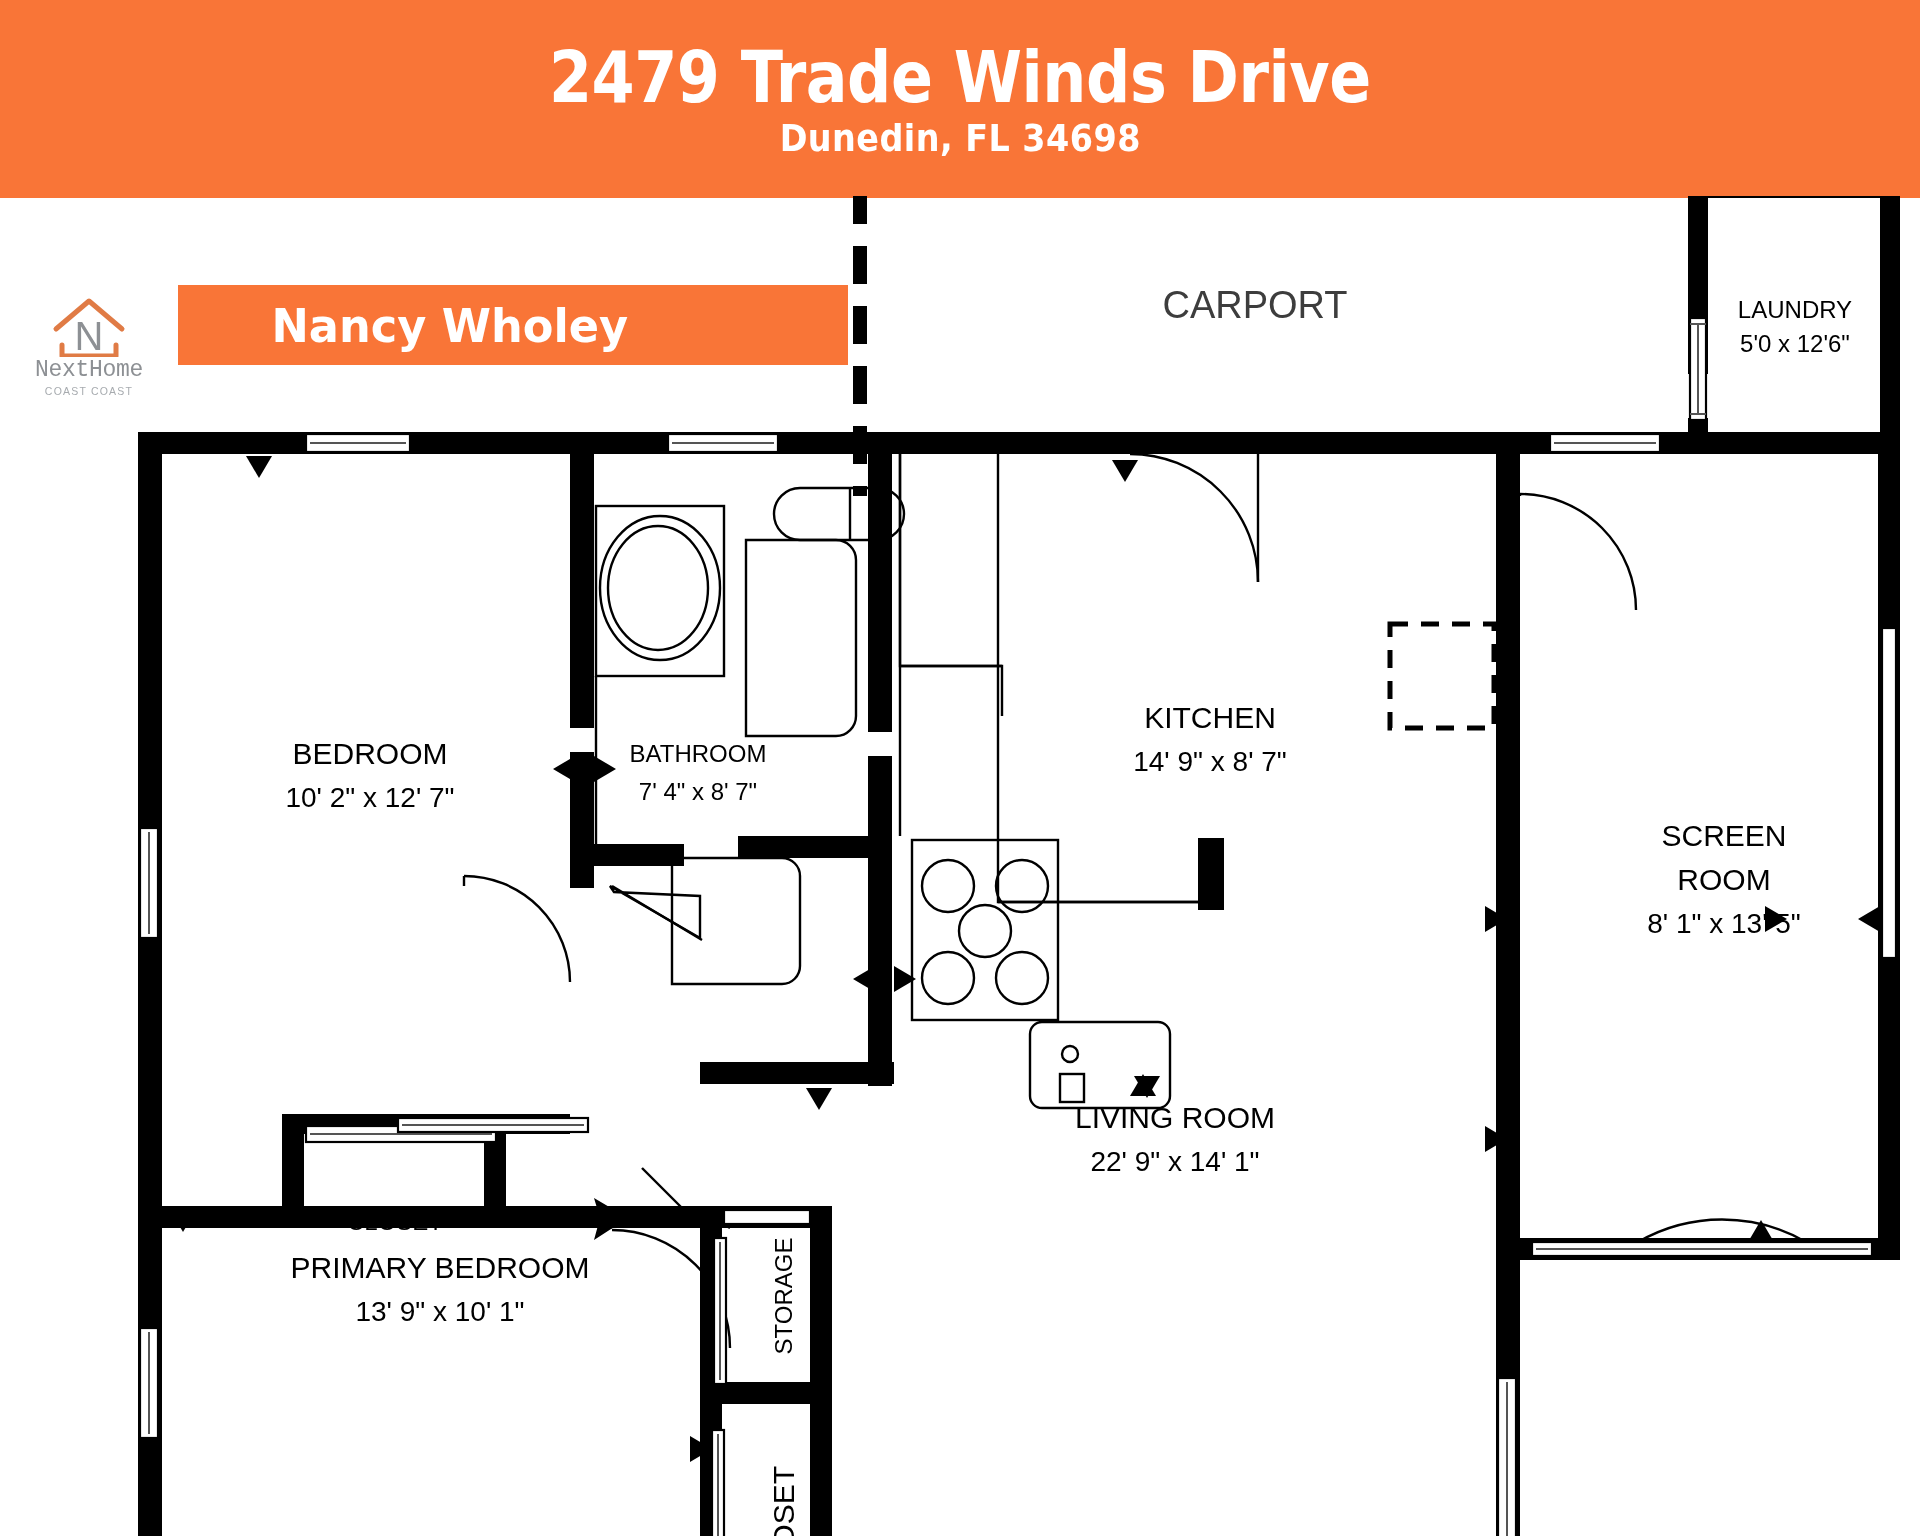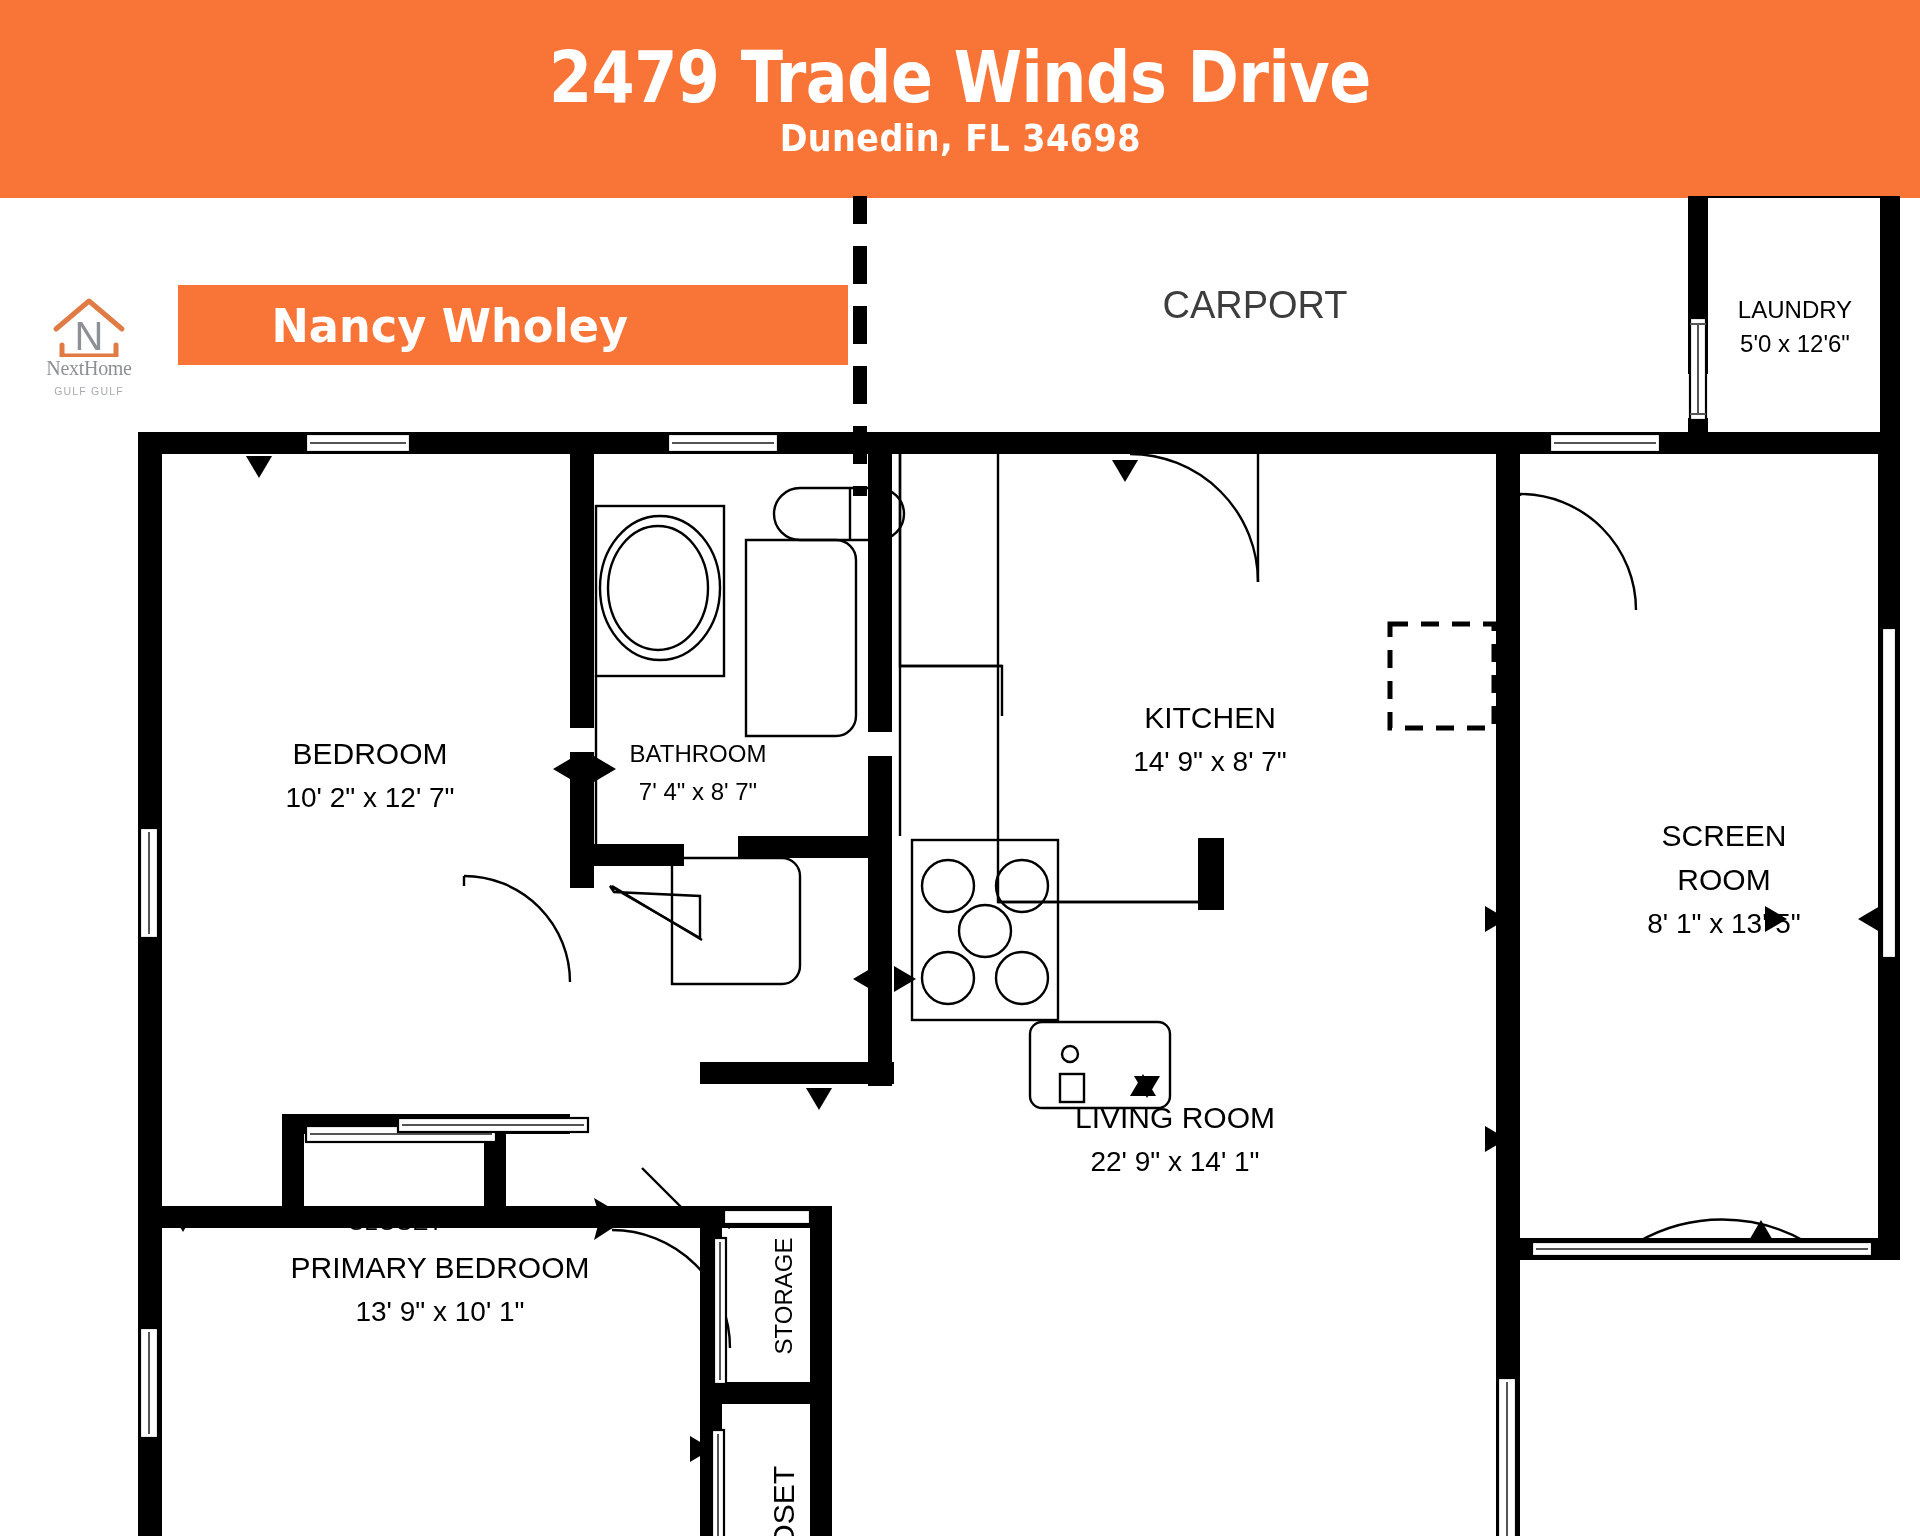--- a/index.html
+++ b/index.html
@@ -60,23 +60,23 @@
     position: absolute;
     left: 0px; top: 0px;
     width: 122px; height: 115px;
   }
   #logo-wordmark {
     position: absolute;
     left: 0; top: 72px;
     width: 122px;
     text-align: center;
     color: #8d9094;
-    font-size: 20px;
+    font-size: 23px;
     letter-spacing: -0.3px;
-    font-family: Liberation Serif, serif;
+    font-family: Liberation Mono, monospace;
   }
   #logo-sub {
     position: absolute;
     left: 0; top: 100px;
     width: 122px;
     text-align: center;
     color: #a7abaf;
     font-size: 10.5px;
     letter-spacing: 1.2px;
     font-family: "Liberation Sans", sans-serif;
@@ -173,21 +173,21 @@
 
   <div id="agent-block">
 
     <div id="agent-logo">
       <svg width="122" height="72" viewBox="0 0 122 72">
         <path d="M28 44 L61 16 L94 44" fill="none" stroke="#E0norm" stroke-width="5" style="stroke:#E07B45;stroke-linecap:round;stroke-linejoin:round"></path>
         <path d="M34 60 L34 71 M34 71 L88 71 M88 71 L88 60" fill="none" style="stroke:#E07B45;stroke-width:5;stroke-linecap:round;stroke-linejoin:round"></path>
         <text x="61" y="65" text-anchor="middle" style="font-family:'Liberation Sans',sans-serif;font-size:40px;fill:#8d9094;">N</text>
       </svg>
       <div id="logo-wordmark">NextHome</div>
-      <div id="logo-sub">GULF GULF</div>
+      <div id="logo-sub">COAST COAST</div>
     </div>
 
     <div id="agent-name-bar">
       <span id="agent-name">Nancy Wholey</span>
     </div>
 
   </div>
 
   <svg id="floorplan-svg" viewBox="0 0 1920 1340">
 

